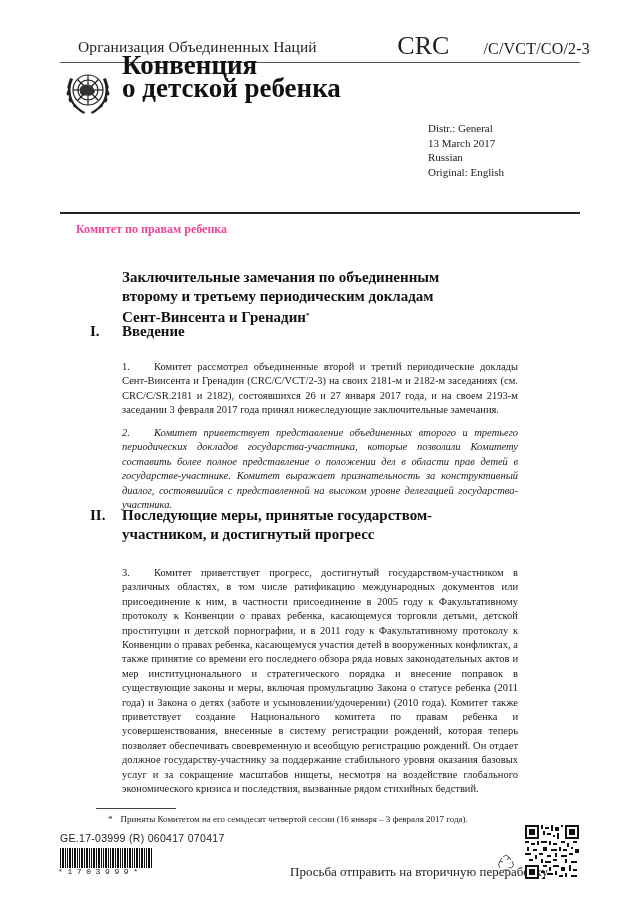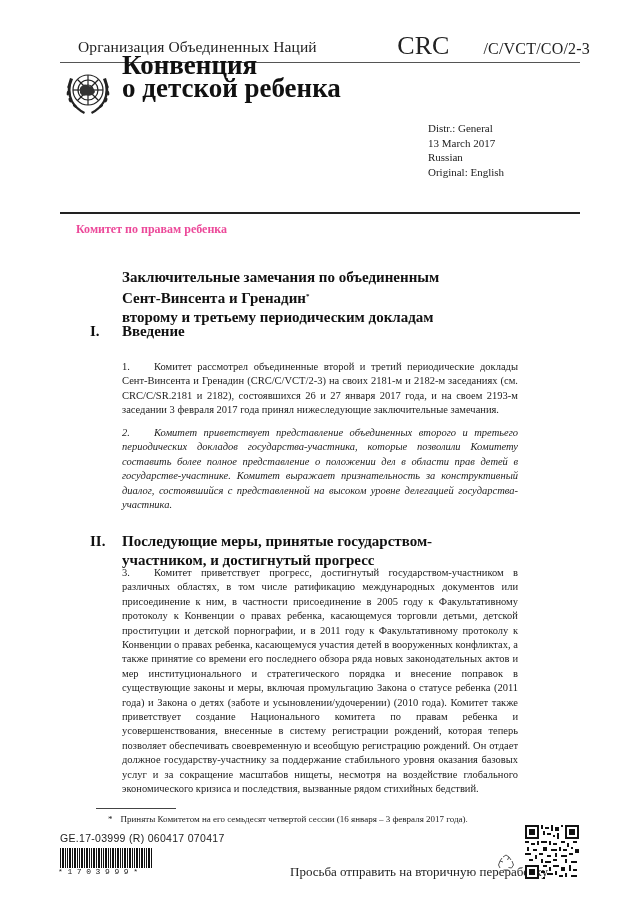--- a/index.html
+++ b/index.html
@@ -17,21 +17,21 @@
     .conv-title { left: 122px; top: 54px; font-size: 27px; font-weight: bold; line-height: 23px; color: #111; }
     .distr { left: 428px; top: 73px; font-size: 11px; line-height: 14.5px; color: #222; margin-top: 48px; }
     .hr-thick { left: 60px; top: 212px; width: 520px; height: 2px; background: #222; }
     .committee { left: 60px; top: 222px; font-size: 12px; font-weight: bold; color: #ec4899; margin-left: 16px; }
     .doc-title { left: 122px; top: 253px; font-size: 15px; font-weight: bold; line-height: 19px; color: #111; width: 400px; margin-top: 15px; }
     .doc-title sup { font-size: 7px; vertical-align: 5px; }
     .h1 { font-size: 15px; font-weight: bold; color: #111; line-height: 19px; }
     .h1 .num { position: absolute; left: 0; }
     .h1 .txt { position: absolute; left: 32px; width: 360px; }
     .sec1 { left: 90px; top: 322px; width: 420px; height: 20px; }
-    .sec2 { left: 90px; top: 532px; width: 420px; height: 40px; }
+    .sec2 { left: 90px; top: 506px; width: 420px; height: 40px; }
     .para { left: 122px; width: 396px; font-size: 10.5px; line-height: 14.4px; text-align: justify; color: #222; }
     .para .pnum { display: inline-block; width: 32px; }
     .p1 { top: 360px; }
     .p2 { top: 426px; font-style: italic; }
     .p3 { top: 566px; }
     .fn-rule { left: 96px; top: 808px; width: 80px; height: 1px; background: #444; }
     .footnote { left: 108px; top: 814px; font-size: 9px; color: #222; }
     .footnote .star { margin-right: 8px; }
     .job { left: 60px; top: 832px; font-size: 10.5px; color: #222; font-family: "Liberation Sans", sans-serif; letter-spacing: 0.3px; }
     .barcode { left: 60px; top: 848px; width: 92px; height: 20px; }
@@ -84,22 +84,22 @@
   <div>13 March 2017</div>
   <div>Russian</div>
   <div>Original: English</div>
 </div>
 
 <div class="abs hr-thick"></div>
 <div class="abs committee">Комитет по правам ребенка</div>
 
 <div class="abs doc-title">
   <div>Заключительные замечания по объединенным</div>
+  <div>второму и третьему периодическим докладам</div>
   <div><span>Сент-Винсента и Гренадин</span><sup>*</sup></div>
-  <div>второму и третьему периодическим докладам</div>
 </div>
 
 <div class="abs h1 sec1">
   <span class="num">I.</span>
   <span class="txt">Введение</span>
 </div>
 
 <div class="abs para p1"><span class="pnum">1.</span><span>Комитет рассмотрел объединенные второй и третий периодические доклады Сент-Винсента и Гренадин (CRC/C/VCT/2-3) на своих 2181-м и 2182-м заседаниях (см. CRC/C/SR.2181 и 2182), состоявшихся 26 и 27 января 2017 года, и на своем 2193-м заседании 3 февраля 2017 года принял нижеследующие заключительные замечания.</span></div>
 
 <div class="abs para p2"><span class="pnum">2.</span><span>Комитет приветствует представление объединенных второго и третьего периодических докладов государства-участника, которые позволили Комитету составить более полное представление о положении дел в области прав детей в государстве-участнике. Комитет выражает признательность за конструктивный диалог, состоявшийся с представленной на высоком уровне делегацией государства-участника.</span></div>

